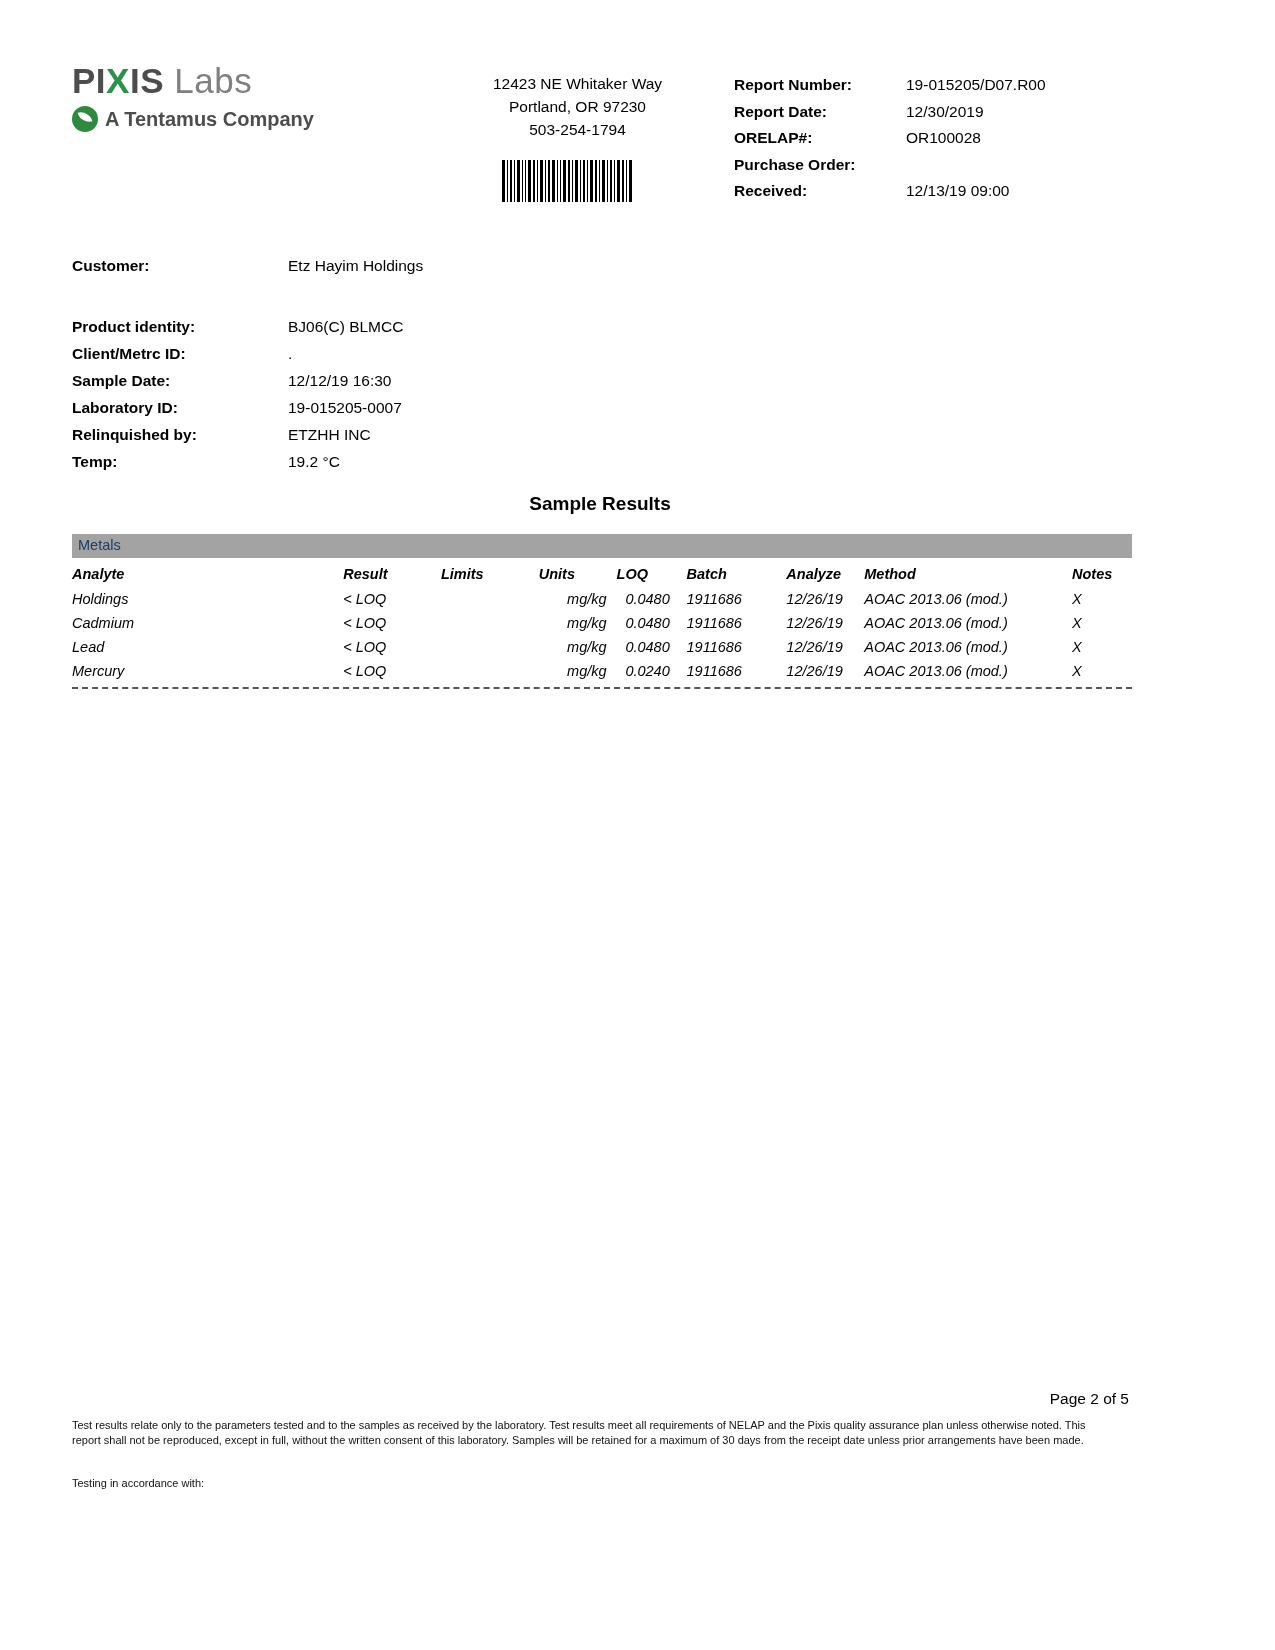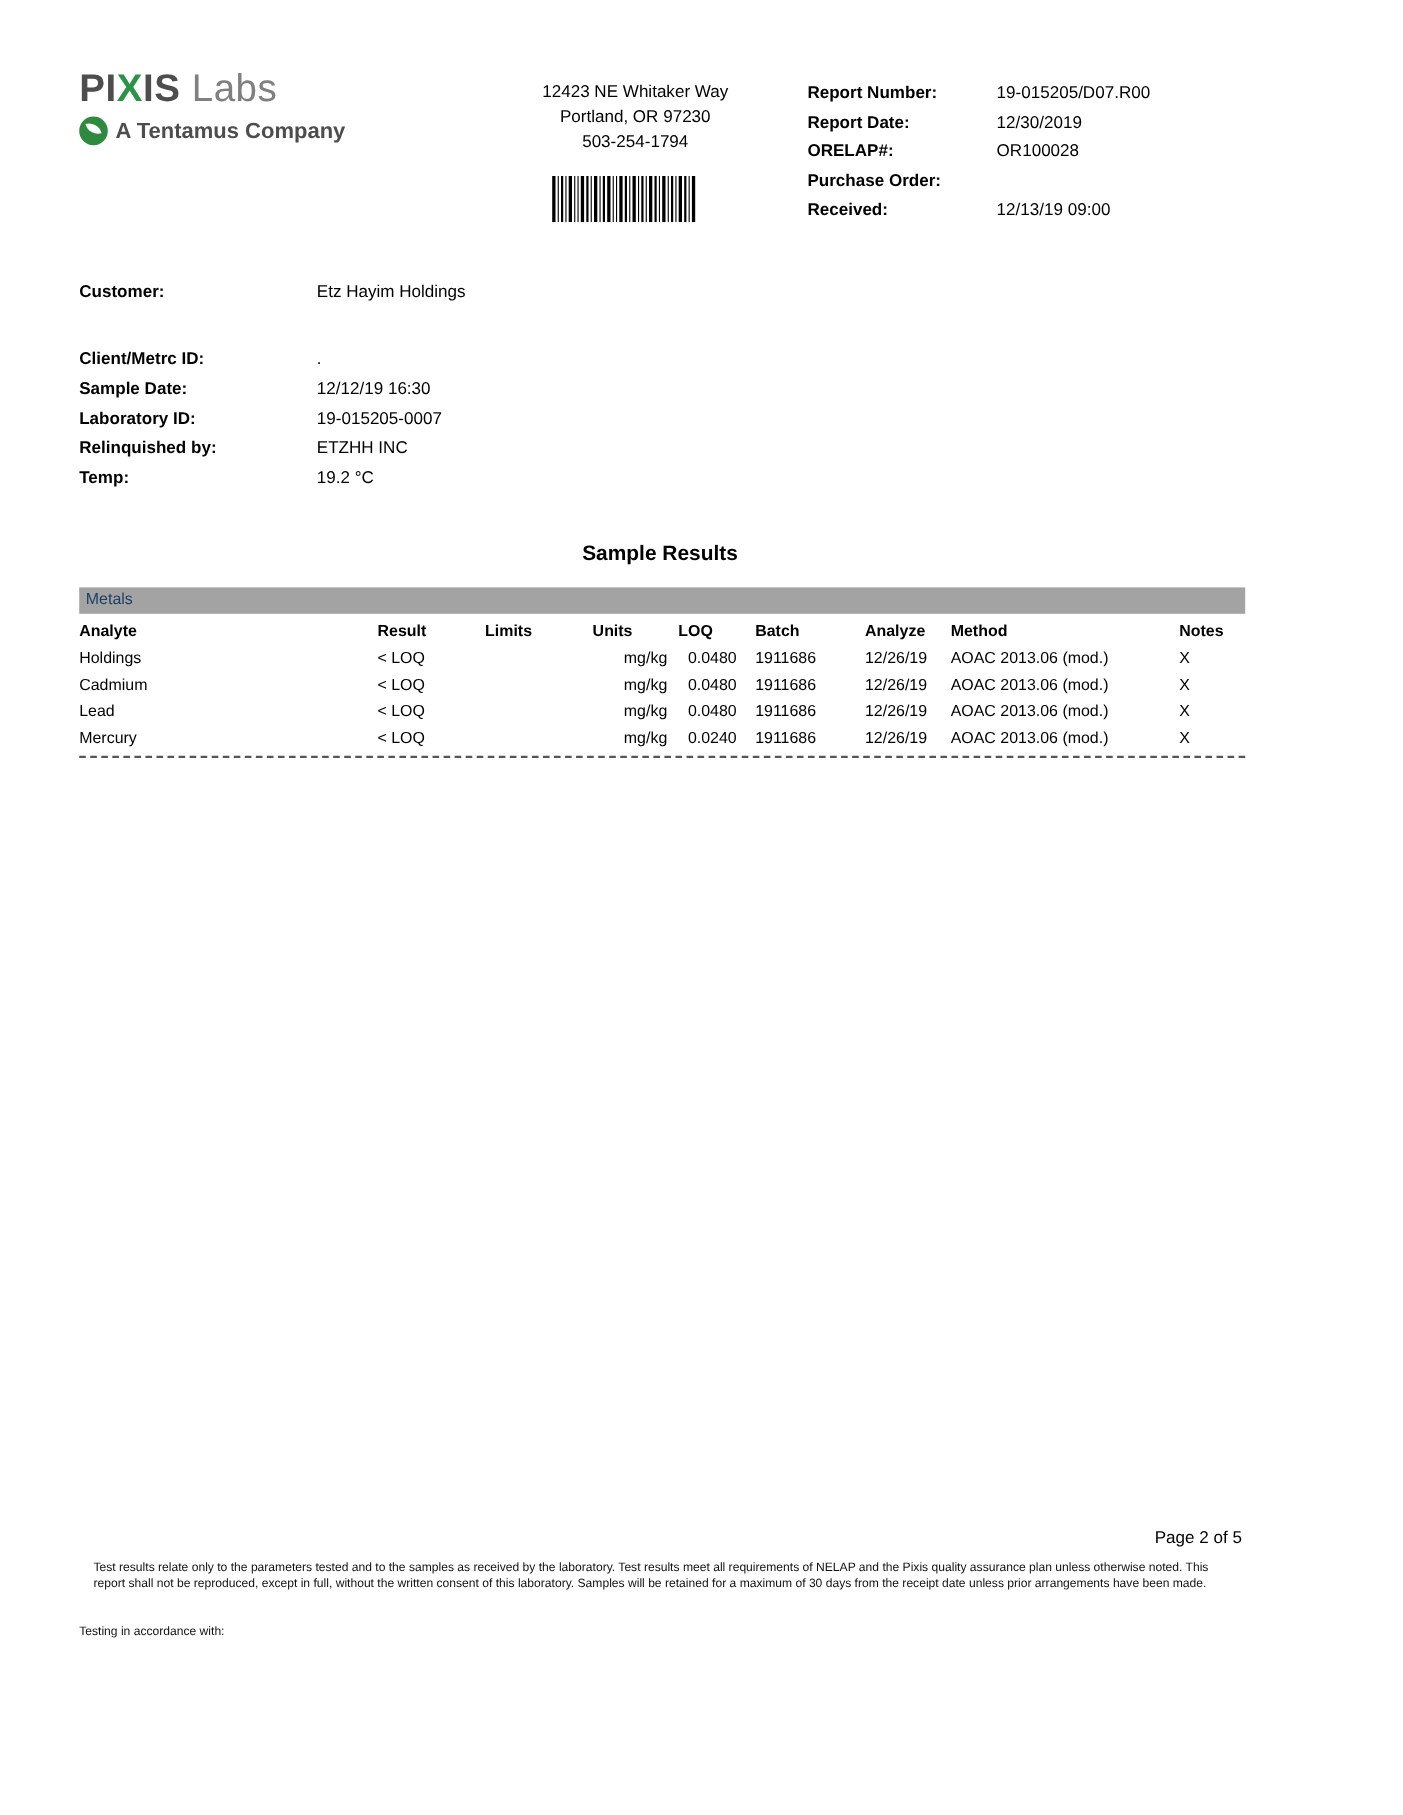--- a/index.html
+++ b/index.html
@@ -160,20 +160,21 @@
     color: #1b3f66;
     font-size: 14.5px;
     padding: 3px 6px 4px 6px;
     box-sizing: border-box;
     height: 24px;
   }
   table.results {
     width: 100%;
     border-collapse: collapse;
     font-size: 14.5px;
+    font-style: italic;
   }
   table.results th {
     text-align: left;
     font-weight: bold;
     font-size: 14.5px;
     padding: 8px 0 5px 0;
     white-space: nowrap;
   }
   table.results td {
     padding: 4px 0 4px 0;
@@ -208,21 +209,20 @@
     font-size: 15.5px;
   }
   .disclaimer {
     position: absolute;
     left: 72px;
     top: 1418px;
     width: 1022px;
     font-size: 11px;
     line-height: 14.5px;
     color: #111;
-    margin-left: 13px;
   }
   .testing-note {
     position: absolute;
     left: 72px;
     top: 1477px;
     font-size: 11px;
     color: #111;
   }
 </style>
 </head>
@@ -313,20 +313,24 @@
   </div>
 
   <div class="cust-block">
     <div class="info-row">
       <span class="info-label">Customer:</span>
       <span class="info-value">Etz Hayim Holdings</span>
     </div>
   </div>
 
   <div class="sample-block">
+    <div class="info-row">
+      <span class="info-label">Product identity:</span>
+      <span class="info-value">BJ06(C) BLMCC</span>
+    </div>
     <div class="info-row">
       <span class="info-label">Client/Metrc ID:</span>
       <span class="info-value">.</span>
     </div>
     <div class="info-row">
       <span class="info-label">Sample Date:</span>
       <span class="info-value">12/12/19 16:30</span>
     </div>
     <div class="info-row">
       <span class="info-label">Laboratory ID:</span>

